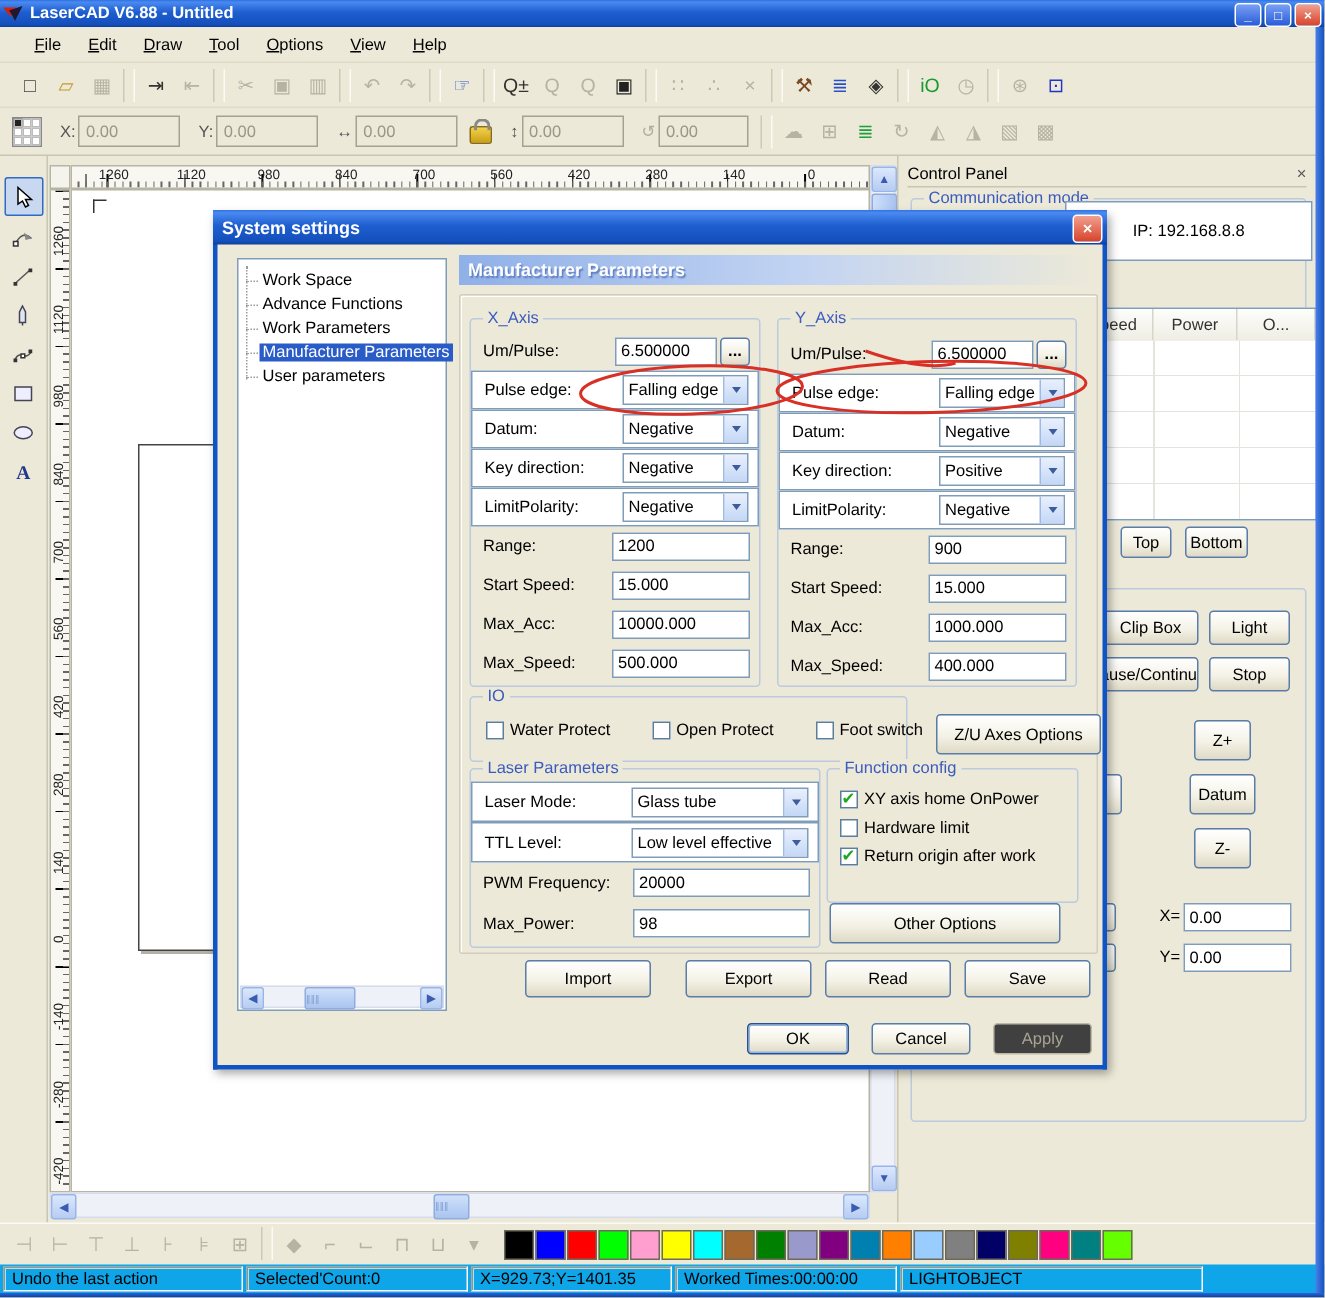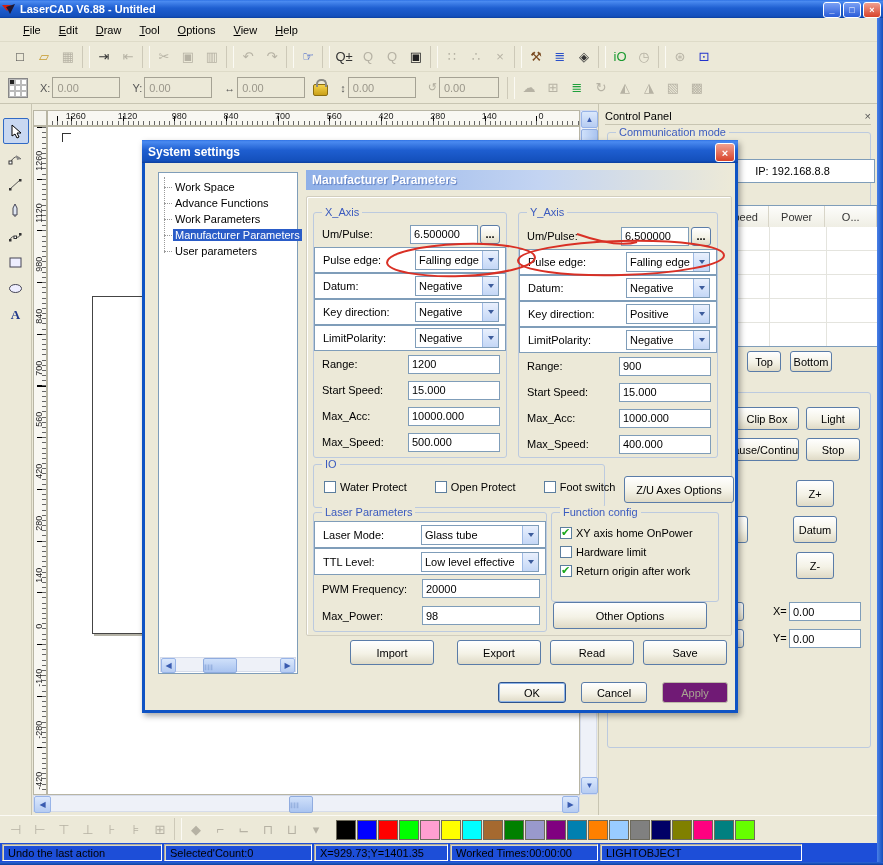--- a/index.html
+++ b/index.html
@@ -84,21 +84,21 @@
   .lvhead span:nth-of-type(2){width:57px;}
   .lvhead span:nth-of-type(3){width:52px;}
   .lvbody{position:absolute;left:0;top:21px;right:0;bottom:0;background:#fff;
     background-image:repeating-linear-gradient(180deg,transparent 0,transparent 23px,#e4e4de 23px,#e4e4de 24px),
       linear-gradient(90deg,transparent 147px,#e4e4de 147px,#e4e4de 148px,transparent 148px),
       linear-gradient(90deg,transparent 204px,#e4e4de 204px,#e4e4de 205px,transparent 205px);}
   
   .xpbtn{background:linear-gradient(180deg,#ffffff,#f4f2e6 55%,#dfdac6);border:1px solid #5a7ca8;border-radius:3px;
     display:flex;align-items:center;justify-content:center;font-size:11px;color:#000;box-sizing:border-box;overflow:hidden;white-space:nowrap;}
   .xpbtn.def{border:1px solid #2c528c;box-shadow:inset 0 0 0 1px #8db4e8;}
-  .xpbtn.dis{color:#a8a492;border-color:#bdb9a8;background:#701a75;}
+  .xpbtn.dis{color:#a8a492;border-color:#bdb9a8;background:#404040;}
   .tfield{background:#fff;border:1px solid #7f9db9;box-sizing:border-box;display:flex;align-items:center;padding:0 3px;overflow:hidden;white-space:nowrap;}
   .combo{background:#fff;border:1px solid #7f9db9;box-sizing:border-box;display:flex;align-items:center;overflow:hidden;}
   .combo .cval{flex:1;padding:0 3px;white-space:nowrap;overflow:hidden;}
   .dropbtn{width:15px;align-self:stretch;border-left:1px solid #9db9e4;flex:0 0 15px;
     background:linear-gradient(180deg,#e9f0fd,#c4d7f6);display:flex;align-items:center;justify-content:center;}
   .dropbtn i{width:0;height:0;border-left:3px solid transparent;border-right:3px solid transparent;border-top:4px solid #3c5c9c;}
   .chk{display:flex;align-items:center;gap:4px;white-space:nowrap;}
   .chkbox{width:12px;height:12px;background:#fff;border:1px solid #5c7e9e;box-sizing:border-box;position:relative;flex:0 0 12px;}
   .chkbox.on::after{content:"✔";position:absolute;left:0px;top:-2px;color:#1ca81c;font-size:11px;font-weight:bold;}
   
@@ -132,21 +132,21 @@
   .prow.ell .ellbtn{display:flex;width:20px;height:19px;margin-left:2px;font-weight:bold;}
   .frow{display:flex;align-items:center;height:27px;padding:0 6px 0 8px;}
   .frow .plab{flex:1;white-space:nowrap;}
   .frow .ctl{display:none;}
   .frow.text .ctl-text{display:flex;width:118px;height:19px;}
   .frow.combo .ctl-combo{display:flex;width:118px;height:20px;}
   .annot{position:absolute;left:0;top:0;width:596px;height:573px;pointer-events:none;z-index:60;}
   
   .bottombar{left:0;top:815px;width:883px;height:28px;background:#ece9d8;border-top:1px solid #fbfaf4;display:flex;align-items:center;padding-left:4px;box-sizing:border-box;}
   .swatch{width:20px;height:20px;border:1px solid #6d6a5c;box-sizing:border-box;margin-right:1px;flex:0 0 20px;}
-  .statusbar{left:0;top:843px;width:883px;height:19px;background:#1d4ed8;display:flex;gap:2px;padding:1px 2px;box-sizing:border-box;}
+  .statusbar{left:0;top:843px;width:883px;height:19px;background:#0ea5e9;display:flex;gap:2px;padding:1px 2px;box-sizing:border-box;}
   .sseg{border:1px solid #aaa79a;border-right-color:#fff;border-bottom-color:#fff;box-shadow:inset 1px 1px 0 #d8d5c4;
     display:flex;align-items:center;padding:0 5px;box-sizing:border-box;white-space:nowrap;overflow:hidden;}
   .sseg:nth-of-type(1){width:160px;}
   .sseg:nth-of-type(2){width:148px;}
   .sseg:nth-of-type(3){width:134px;}
   .sseg:nth-of-type(4){width:148px;}
   .sseg:nth-of-type(5){width:202px;}
   .sseg:nth-of-type(6){flex:1;}
   .bstrip{left:0;top:862px;width:883px;height:3px;background:linear-gradient(180deg,#2a64d8,#0c3f9e);}
   .rstrip{left:877px;top:18px;width:6px;height:844px;background:linear-gradient(90deg,#4a80e8,#1450bc);}
@@ -359,21 +359,21 @@
     <span class="sbbtn" style="right:0;top:0;width:17px;height:17px;">▶</span>
   </div>
 
   <div class="abs cpanel">
     <div class="cpanel-title">
       <span>Control Panel</span>
       <span style="color:#555">×</span>
     </div>
     <div class="gbox" style="left:8px;top:28px;width:264px;height:76px;">
       <span class="glabel">Communication mode</span>
-      <span class="sunken" style="position:absolute;left:102px;top:26px;width:165px;height:24px;justify-content:center;">
+      <span class="sunken" style="position:absolute;left:102px;top:1px;width:165px;height:40px;justify-content:center;">
         <span>IP: 192.168.8.8</span>
       </span>
     </div>
     <div class="sunken" style="position:absolute;left:22px;top:101px;width:257px;height:142px;display:block;">
       <div class="lvhead">
 
       <span>Speed</span>
           <span>Power</span>
           <span>O...</span>
         </div>

